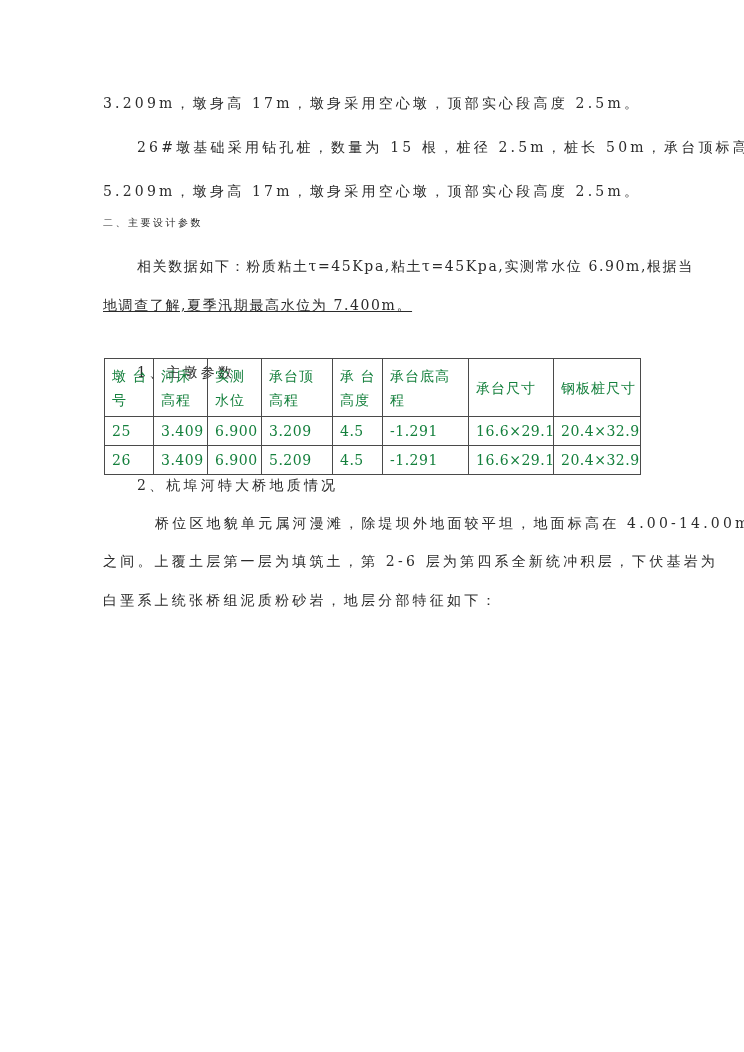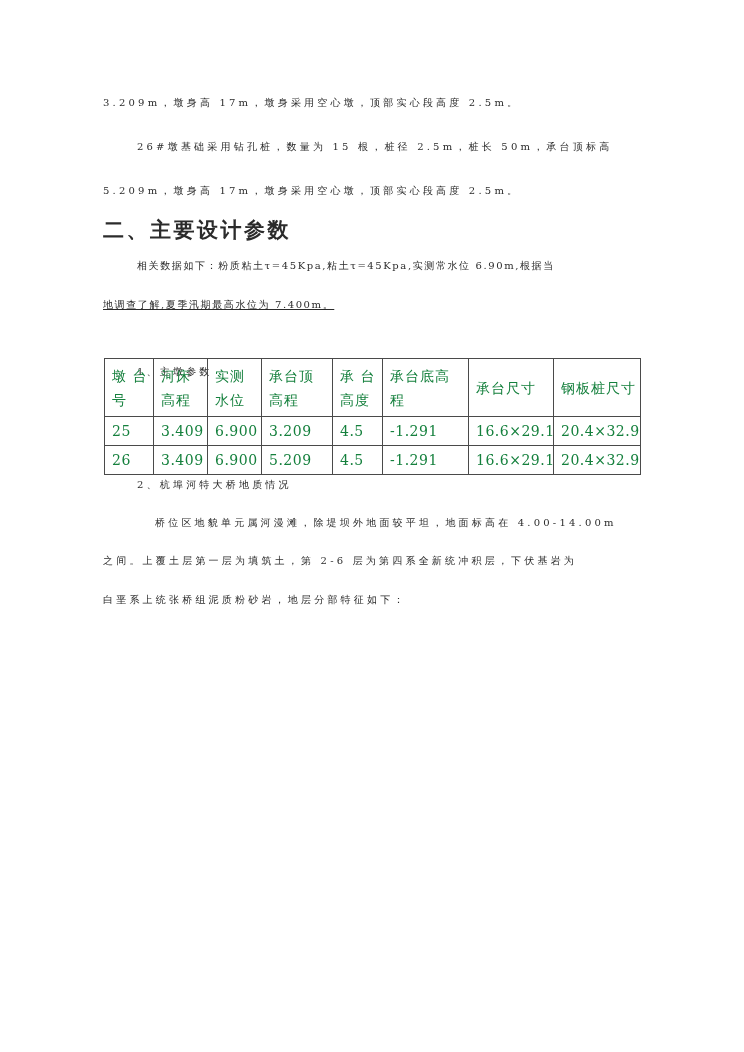--- a/index.html
+++ b/index.html
@@ -12,33 +12,33 @@
     width: 744px;
     height: 1052px;
     background: #ffffff;
     font-family: "DejaVu Serif", "Liberation Serif", serif;
     color: #2b2b2b;
     overflow: hidden;
   }
   .line {
     position: absolute;
     white-space: nowrap;
-    font-size: 10px;
+    font-size: 14px;
     letter-spacing: 3.2px;
     line-height: 18px;
   }
   .line.tight {
     letter-spacing: 1.6px;
     text-align: right;
   }
   .heading {
     position: absolute;
     white-space: nowrap;
-    font-size: 21px;
-    font-weight: bold;
+    font-size: 10px;
+    font-weight: normal;
     letter-spacing: 2.5px;
   }
   table.params {
     position: absolute;
     left: 104px;
     top: 358px;
     width: 536px;
     border-collapse: collapse;
     table-layout: fixed;
     font-size: 14px;

